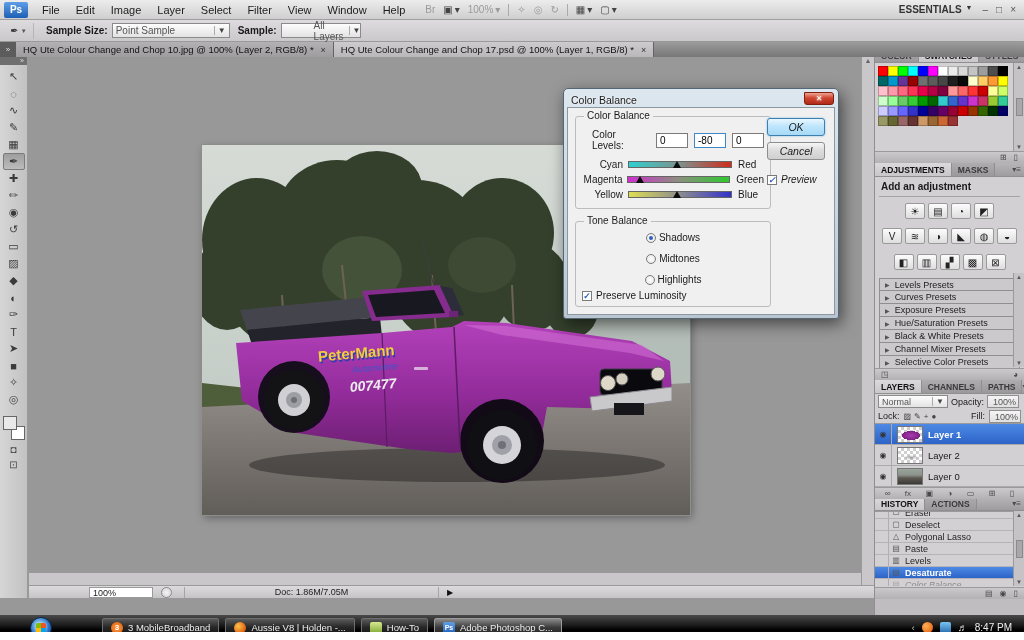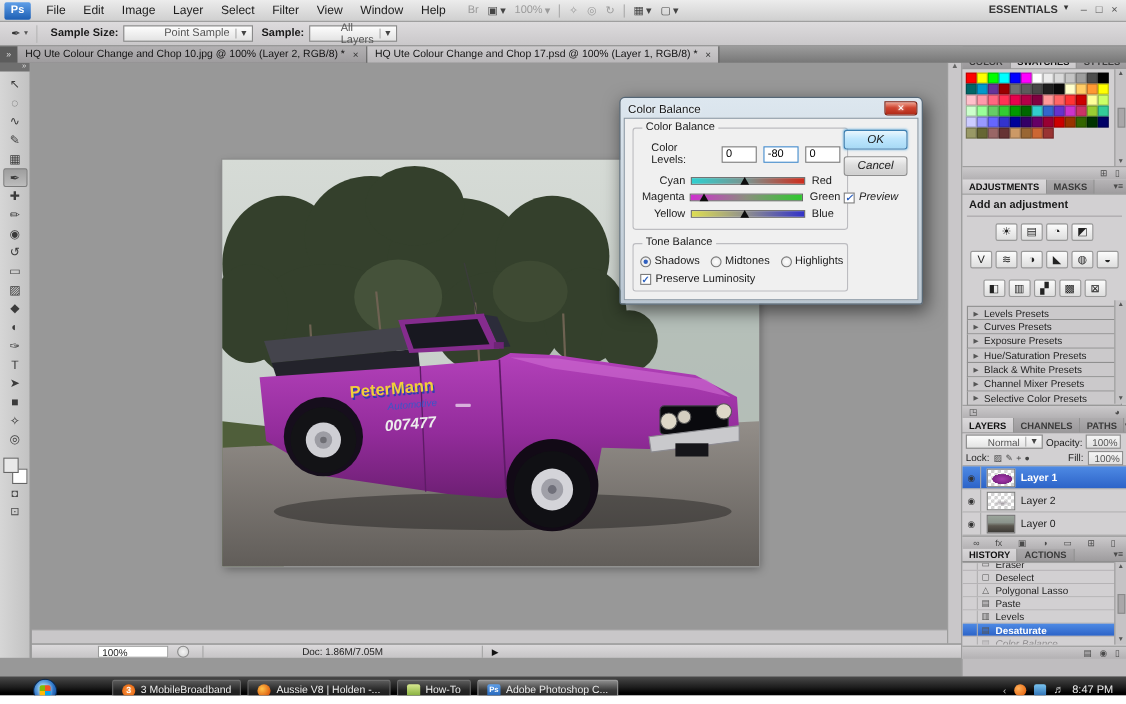--- a/index.html
+++ b/index.html
@@ -24,21 +24,21 @@
   .winbtns { display:flex; gap:8px; padding-right:8px; color:#555; font-size:10px; }
 
   
   .optionsbar { position:absolute; left:0; top:20px; width:1024px; height:22px;
     background:linear-gradient(#dddbdd,#cac8ca); border-bottom:1px solid #9a9a9a;
     display:flex; align-items:center; z-index:29; font-size:10px; }
   .tool-preset { width:30px; display:flex; justify-content:center; align-items:center; gap:2px;
     color:#333; border-right:1px solid #b5b5b5; height:16px; margin:0 4px; }
   .opt-label { font-weight:bold; margin:0 4px 0 8px; color:#1a1a1a; }
   .dd { height:15px; background:linear-gradient(#fdfdfd,#e3e3e3); border:1px solid #8a8a8a;
-    display:flex; align-items:center; justify-content:flex-end; padding:0 3px; color:#555; }
+    display:flex; align-items:center; justify-content:space-between; padding:0 3px; color:#555; }
   .dd .arrow { color:#444; font-size:8px; margin-left:5px; border-left:1px solid #aaa; padding-left:3px; }
 
   
   .tabbar { position:absolute; left:0; top:42px; width:1024px; height:15px;
     background:linear-gradient(#9c9c9c,#777); display:flex; align-items:stretch; z-index:28; }
   .tab-chip { width:16px; background:#5c5c5c; color:#ddd; font-size:8px; display:flex;
     align-items:center; justify-content:center; }
   .doc-tab { display:flex; align-items:center; padding:0 7px; font-size:9.5px; color:#121212;
     background:linear-gradient(#b3b1b3,#9e9c9e); border-right:1px solid #636363; white-space:nowrap; }
   .doc-tab.active { background:linear-gradient(#cdcbcd,#b9b7b9); }
@@ -171,21 +171,21 @@
   .sl-left { width:46px; text-align:right; padding-right:5px; }
   .sl-bar { position:relative; width:104px; height:7px; border:1px solid #666; }
   .sl0 .sl-bar-i { background:linear-gradient(90deg,#2fd0d0,#7e918c 50%,#cf2c1c); }
   .sl1 .sl-bar-i { background:linear-gradient(90deg,#cf30cf,#8b8f7e 50%,#2ec92e); }
   .sl2 .sl-bar-i { background:linear-gradient(90deg,#dede52,#8c8c90 50%,#3232c8); }
   .sl-bar-i { position:absolute; inset:0; }
   .sl-thumb { position:absolute; bottom:-1px; width:0; height:0; border-left:4px solid transparent;
     border-right:4px solid transparent; border-bottom:7px solid #0d0d0d; transform:translateX(-4px); }
   .sl-right { padding-left:6px; }
   .g2 { width:196px; margin-top:12px; padding:10px 6px 5px; }
-  .radios { display:flex; align-items:center; gap:10px; font-size:10px; }
+  .radios { display:flex; align-items:center; gap:10px; font-size:10px;flex-direction:column; }
   .radio { display:flex; align-items:center; gap:3px; }
   .rdot { width:10px; height:10px; border-radius:50%; border:1px solid #7a7a7a;
     background:radial-gradient(#fff,#e3e3e3); position:relative; }
   .rdot.on::after { content:""; position:absolute; left:2px; top:2px; width:4px; height:4px;
     border-radius:50%; background:#2f5fbf; }
   .cb { width:10px; height:10px; border:1px solid #7a7a7a; background:#fff; font-size:9px; line-height:9px;
     color:#2a5fbf; text-align:center; font-weight:bold; }
   .cbrow { display:flex; align-items:center; gap:4px; font-size:10px; margin-top:5px; }
   .dlg-rightcol { position:absolute; right:9px; top:10px; width:58px; display:flex; flex-direction:column;font-style:italic; }
   .btn { height:18px; border-radius:3px; font-size:10.5px; display:flex; align-items:center; justify-content:center; }

